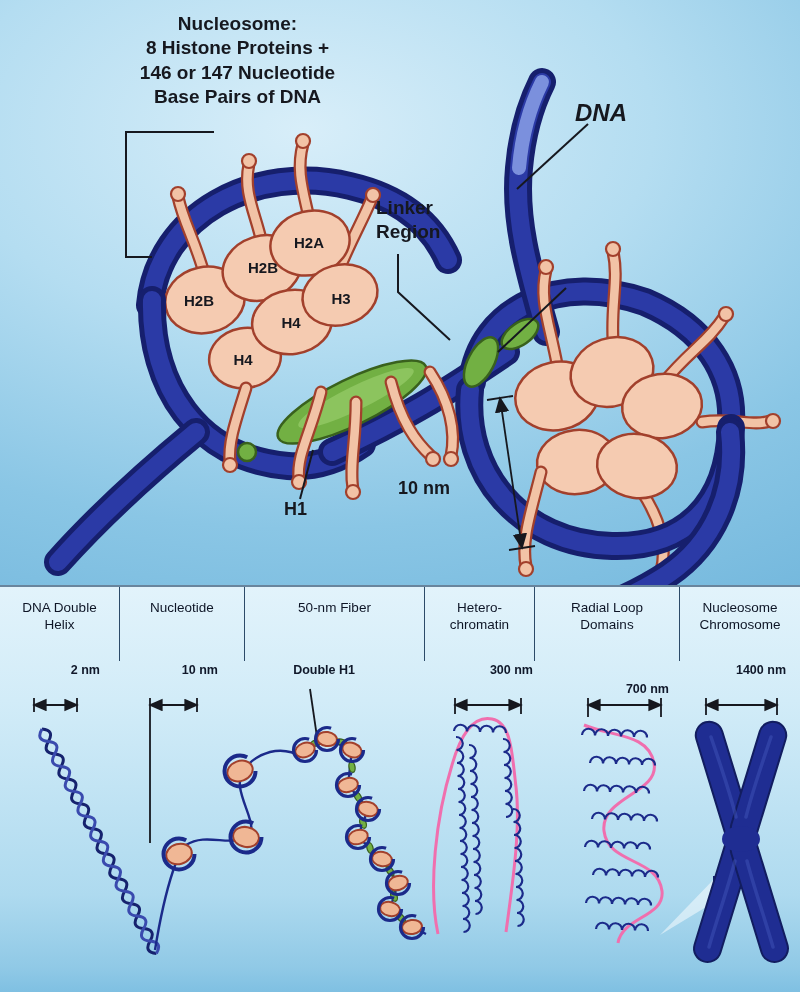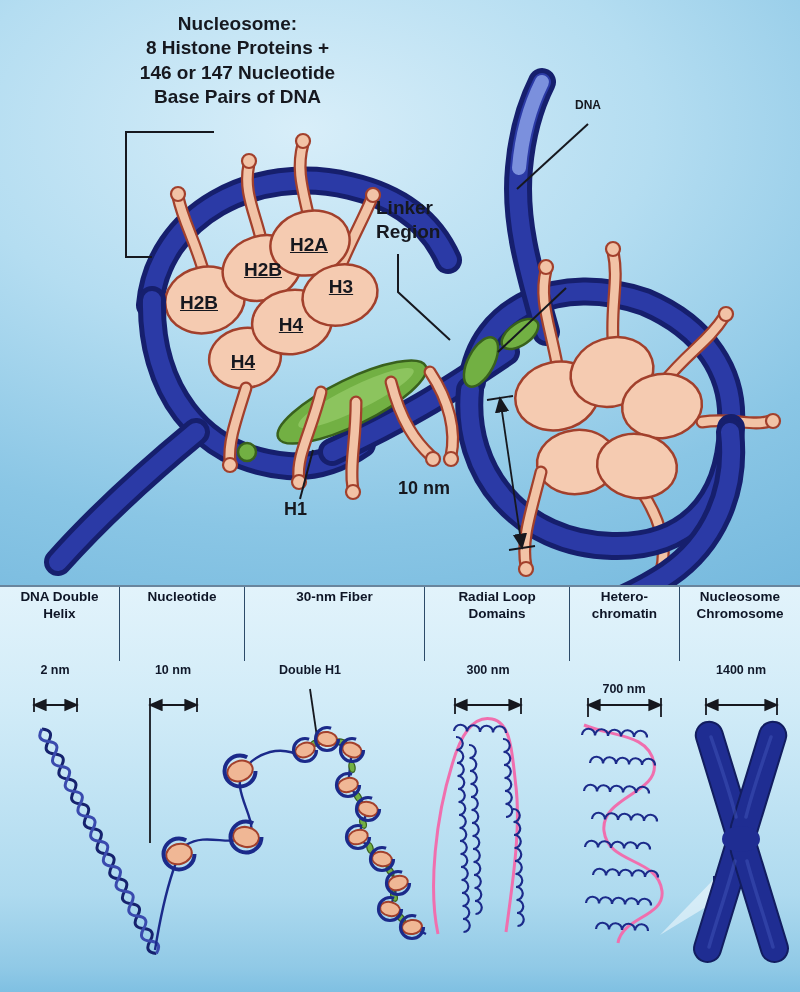--- a/index.html
+++ b/index.html
@@ -8,30 +8,30 @@
   .top{position:absolute;top:0;left:0;width:800px;height:585px;
        background:radial-gradient(115% 95% at 38% 22%, #d8eef9 0%, #b4ddf1 38%, #8ac6e5 72%, #74b8dd 100%);}
   .bottom{position:absolute;top:585px;left:0;width:800px;height:407px;box-sizing:border-box;
           border-top:2px solid #69859d;
           background:linear-gradient(180deg,#e2f3fb 0%,#d2ecf8 28%,#aedaef 76%,#90c9e6 94%,#7fc0e2 100%);}
   svg{position:absolute;top:0;left:0;}
   .lbl{position:absolute;color:#16181f;white-space:pre-line;line-height:1.28;}
   .b{font-weight:bold;}
   .t19{font-size:19px;}
   .t18{font-size:18px;}
-  .t20{font-size:12px;}
-  .t16{font-size:19px;text-decoration:underline;}
+  .t20{font-size:24px;font-style:italic;}
+  .t16{font-size:15px;}
   .ctr{text-align:center;}
   .cols{position:absolute;top:0;left:0;display:flex;height:74px;width:800px;}
   .col{box-sizing:border-box;border-right:1.5px solid #2c4a68;display:flex;
-       justify-content:center;align-items:flex-start;padding-top:2px;
-       font-size:13.5px;font-weight:bold;color:#0e1526;text-align:center;white-space:pre-line;line-height:1.25;}
+       justify-content:center;align-items:flex-start;padding-top:13px;
+       font-size:13.5px;font-weight:normal;color:#0e1526;text-align:center;white-space:pre-line;line-height:1.25;}
   .col:last-child{border-right:none;}
   .w1{width:120px}.w2{width:125px}.w3{width:180px}.w4{width:145px}.w5{width:110px}.w6{width:120px}
-  .scale{position:absolute;top:76px;width:90px;text-align:center;font-size:12.5px;font-weight:bold;color:#10182a;}
+  .scale{position:absolute;top:76px;width:90px;text-align:right;font-size:12.5px;font-weight:bold;color:#10182a;}
   
   .dd{stroke:#161f6d;stroke-width:28;fill:none;stroke-linecap:round;}
   .dm{stroke:#2b3aa6;stroke-width:18;fill:none;stroke-linecap:round;}
   .dl{stroke:#7b90dd;stroke-width:14;fill:none;stroke-linecap:round;}
   .to{stroke:#a2402c;stroke-width:13;fill:none;stroke-linecap:round;}
   .ti{stroke:#f2c3a6;stroke-width:8.5;fill:none;stroke-linecap:round;}
   .tk{fill:#f2c3a6;stroke:#a2402c;stroke-width:2.2;}
   .hi{fill:#f5cbb1;stroke:#a2402c;stroke-width:2.5;}
   .gr{fill:#72b043;stroke:#39611d;stroke-width:2.5;}
   .gri{fill:#8cc45e;stroke:none;}
@@ -182,21 +182,21 @@
 Base Pairs of DNA</div>
     <div class="lbl b t20" style="left:575px;top:98px;">DNA</div>
     <div class="lbl b t19" style="left:376px;top:196px;">Linker
 Region</div>
     <div class="lbl b t18" style="left:284px;top:498px;text-align:right;">H1</div>
     <div class="lbl b t18" style="left:398px;top:477px;">10 nm</div>
 
     <div class="lbl b t16 ctr" style="left:176px;top:291px;width:46px;">H2B</div>
     <div class="lbl b t16 ctr" style="left:240px;top:258px;width:46px;">H2B</div>
     <div class="lbl b t16 ctr" style="left:286px;top:233px;width:46px;">H2A</div>
-    <div class="lbl b t16 ctr" style="left:322px;top:275px;width:38px;">H3</div>
+    <div class="lbl b t16 ctr" style="left:322px;top:289px;width:38px;">H3</div>
     <div class="lbl b t16 ctr" style="left:272px;top:313px;width:38px;">H4</div>
     <div class="lbl b t16 ctr" style="left:224px;top:350px;width:38px;">H4</div>
   </div>
 
   <div class="bottom">
 
     <svg width="800" height="405" viewBox="0 0 800 405">
       <defs>
         <marker id="ahB" markerWidth="9" markerHeight="9" refX="7" refY="3.5" orient="auto-start-reverse">
           <path d="M0,0 L8,3.5 L0,7 z" fill="#16181f"></path>
@@ -312,25 +312,25 @@
         <path class="cs" d="M5,-22 C12,-50 22,-78 30,-102"></path>
         <path class="cs" d="M-6,22 C-14,52 -24,80 -32,108"></path>
         <path class="cs" d="M6,22 C14,52 24,80 32,108"></path>
       </g>
     </svg>
 
     <div class="cols">
       <div class="col w1">DNA Double
 Helix</div>
       <div class="col w2">Nucleotide</div>
-      <div class="col w3">30-nm Fiber</div>
+      <div class="col w3">50-nm Fiber</div>
+      <div class="col w5">Hetero-
+chromatin</div>
       <div class="col w4">Radial Loop
 Domains</div>
-      <div class="col w5">Hetero-
-chromatin</div>
       <div class="col w6">Nucleosome
 Chromosome</div>
     </div>
 
     <div class="scale" style="left:10px;">2 nm</div>
     <div class="scale" style="left:128px;">10 nm</div>
     <div class="scale" style="left:265px;">Double H1</div>
     <div class="scale" style="left:443px;">300 nm</div>
     <div class="scale" style="left:579px;margin-top:19px;">700 nm</div>
     <div class="scale" style="left:696px;">1400 nm</div>

